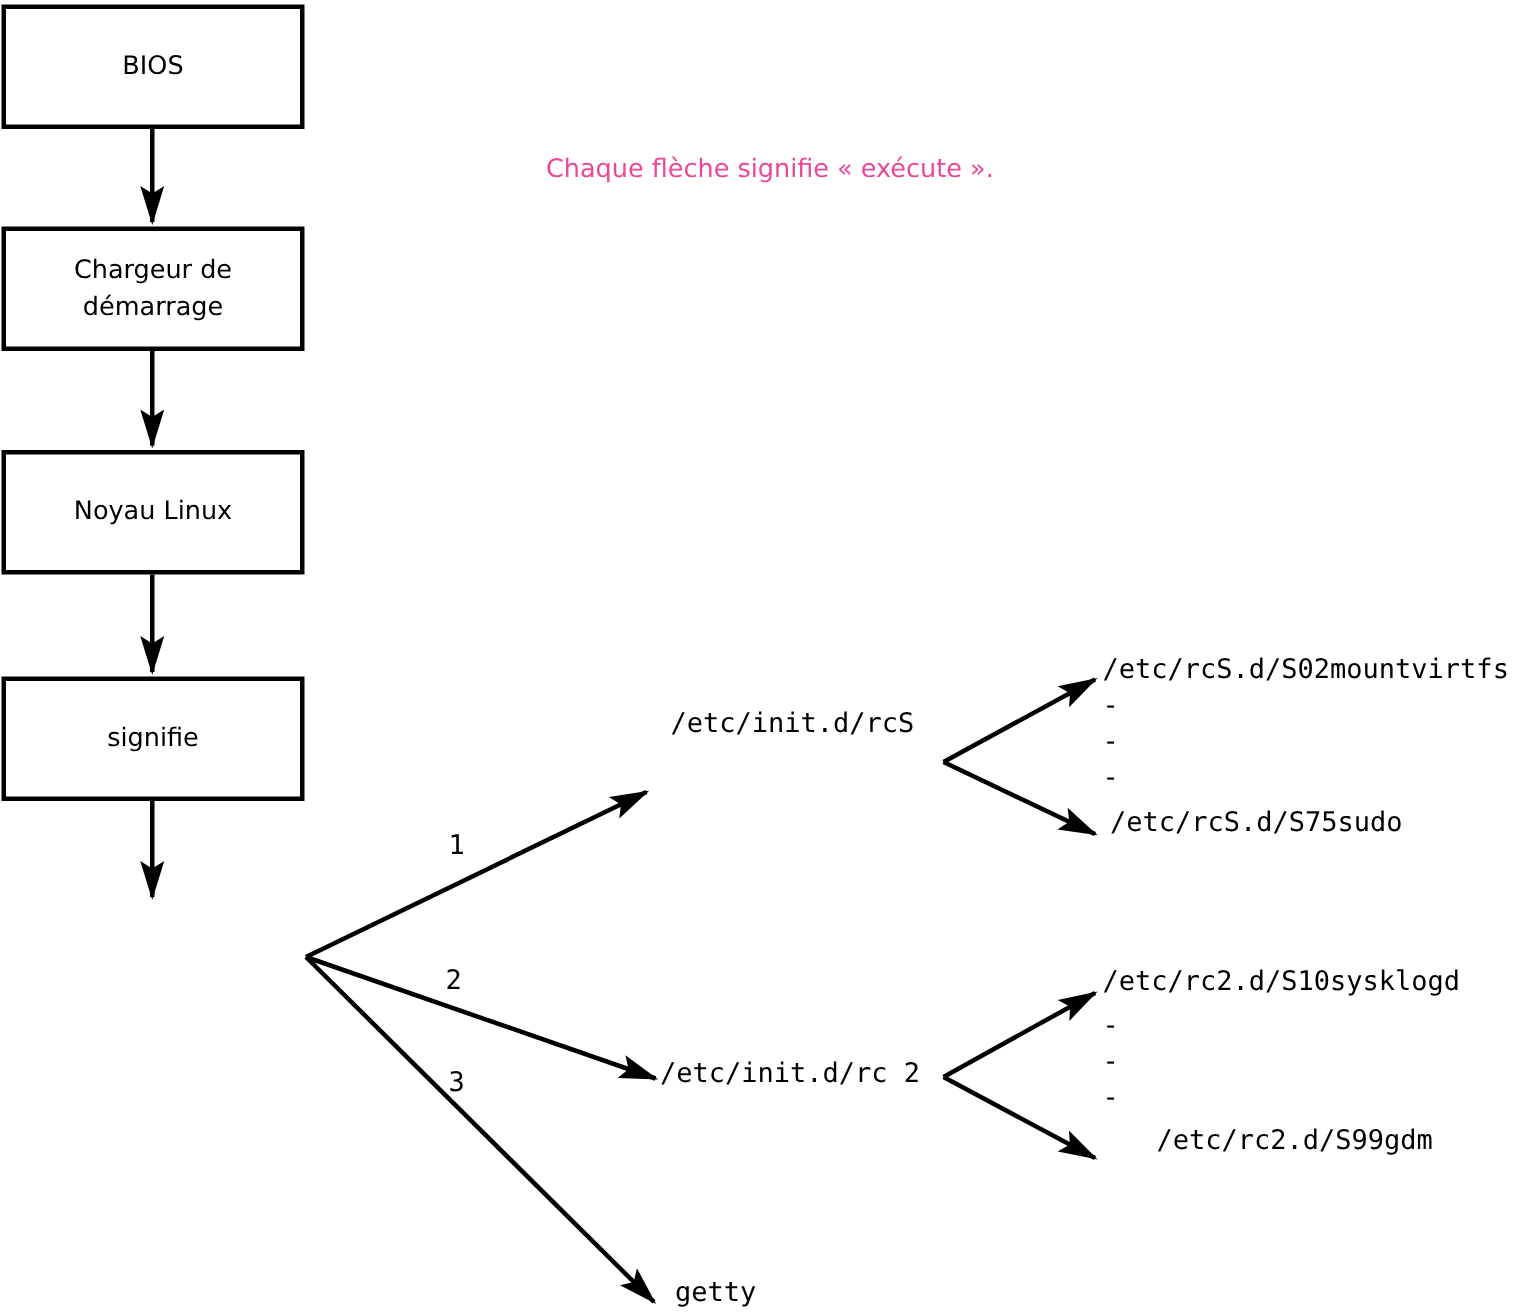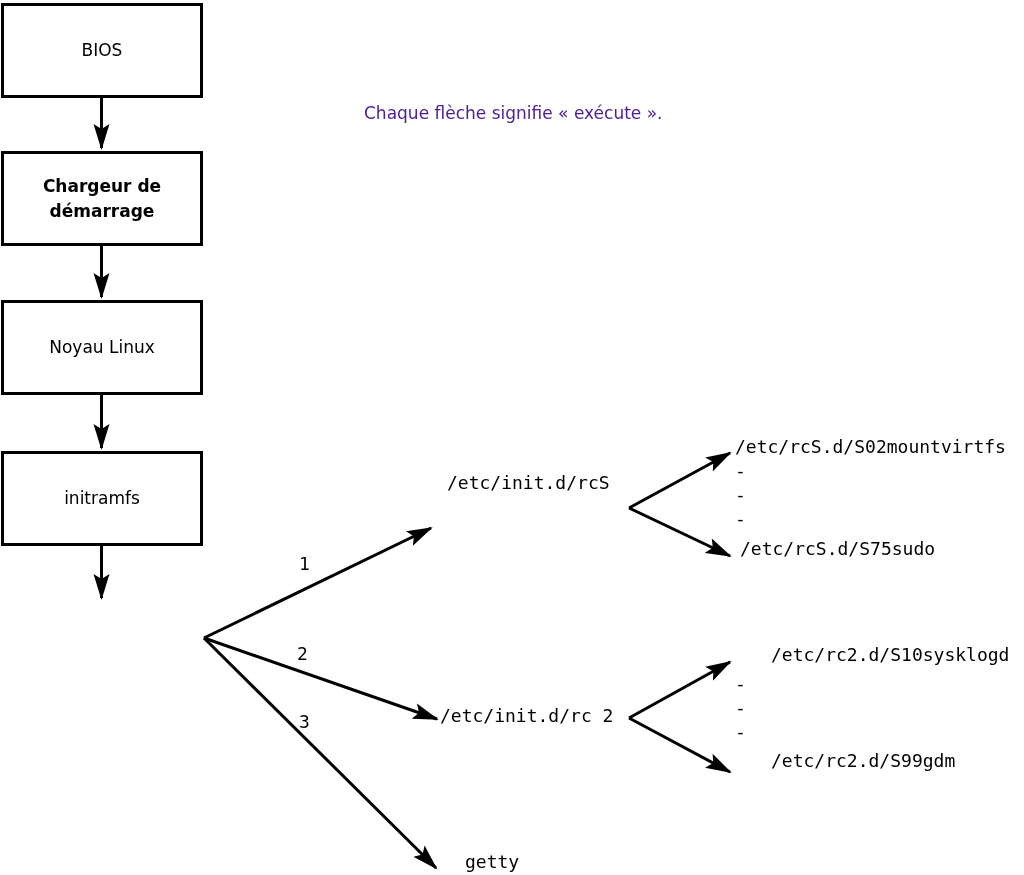--- a/index.html
+++ b/index.html
@@ -15,21 +15,21 @@
   }
   .arrow-layer {
     position: absolute;
     left: 0; top: 0;
     width: 1024px; height: 875px;
   }
   .node-box {
     position: absolute;
     left: 1px;
     width: 202px;
-    height: 95px;
+    height: 83px;
     border: 3px solid #000000;
     background: #ffffff;
     display: flex;
     align-items: center;
     justify-content: center;
     text-align: center;
     font-size: 17px;
     line-height: 25px;
     padding: 0 38px;
   }
@@ -39,21 +39,21 @@
     font-size: 18px;
     line-height: 22px;
     white-space: pre;
     color: #000000;
   }
   .caption {
     position: absolute;
     left: 364px;
     top: 103px;
     font-size: 17px;
-    color: #4c1d95;
+    color: #ec4899;
     white-space: pre;
   }
   line { stroke: #000000; stroke-width: 3; }
 </style>
 </head>
 <body>
 
 <div class="canvas">
 
   <svg class="arrow-layer" width="1024" height="875" viewBox="0 0 1024 875" xmlns="http://www.w3.org/2000/svg">
@@ -77,43 +77,43 @@
 
     <line x1="629" y1="718" x2="730" y2="662" marker-end="url(#ah)"></line>
     <line x1="629" y1="718" x2="730" y2="772" marker-end="url(#ah)"></line>
   </svg>
 
   <div class="caption">Chaque flèche signifie « exécute ».</div>
 
   <div class="node-box" style="top:3px;">
       <span>BIOS</span>
     </div>
-  <div class="node-box" style="top:151px;font-weight:bold;">
+  <div class="node-box" style="top:151px;">
       <span>Chargeur de démarrage</span>
     </div>
   <div class="node-box" style="top:300px;justify-content:center;">
       <span>Noyau Linux</span>
     </div>
   <div class="node-box" style="top:451px;">
-      <span>initramfs</span>
+      <span>signifie</span>
     </div>
 
   <div class="mono-label" style="left:299px; top:553px;">1</div>
   <div class="mono-label" style="left:297px; top:643px;">2</div>
   <div class="mono-label" style="left:299px; top:711px;">3</div>
 
   <div class="mono-label" style="left:447px; top:472px;">/etc/init.d/rcS</div>
   <div class="mono-label" style="left:440px; top:705px;">/etc/init.d/rc 2</div>
-  <div class="mono-label" style="left:450px; top:851px;margin-left:15px;">getty</div>
+  <div class="mono-label" style="left:450px; top:851px;">getty</div>
 
   <div class="mono-label" style="left:735px; top:436px;">/etc/rcS.d/S02mountvirtfs</div>
   <div class="mono-label" style="left:735px; top:460px;">-</div>
   <div class="mono-label" style="left:735px; top:484px;">-</div>
   <div class="mono-label" style="left:735px; top:508px;">-</div>
   <div class="mono-label" style="left:740px; top:538px;">/etc/rcS.d/S75sudo</div>
 
-  <div class="mono-label" style="left:735px; top:644px;margin-left:36px;">/etc/rc2.d/S10sysklogd</div>
+  <div class="mono-label" style="left:735px; top:644px;">/etc/rc2.d/S10sysklogd</div>
   <div class="mono-label" style="left:735px; top:673px;">-</div>
   <div class="mono-label" style="left:735px; top:697px;">-</div>
   <div class="mono-label" style="left:735px; top:721px;">-</div>
   <div class="mono-label" style="left:735px; top:750px;margin-left:36px;">/etc/rc2.d/S99gdm</div>
 
 </div>
 
 </body></html>

